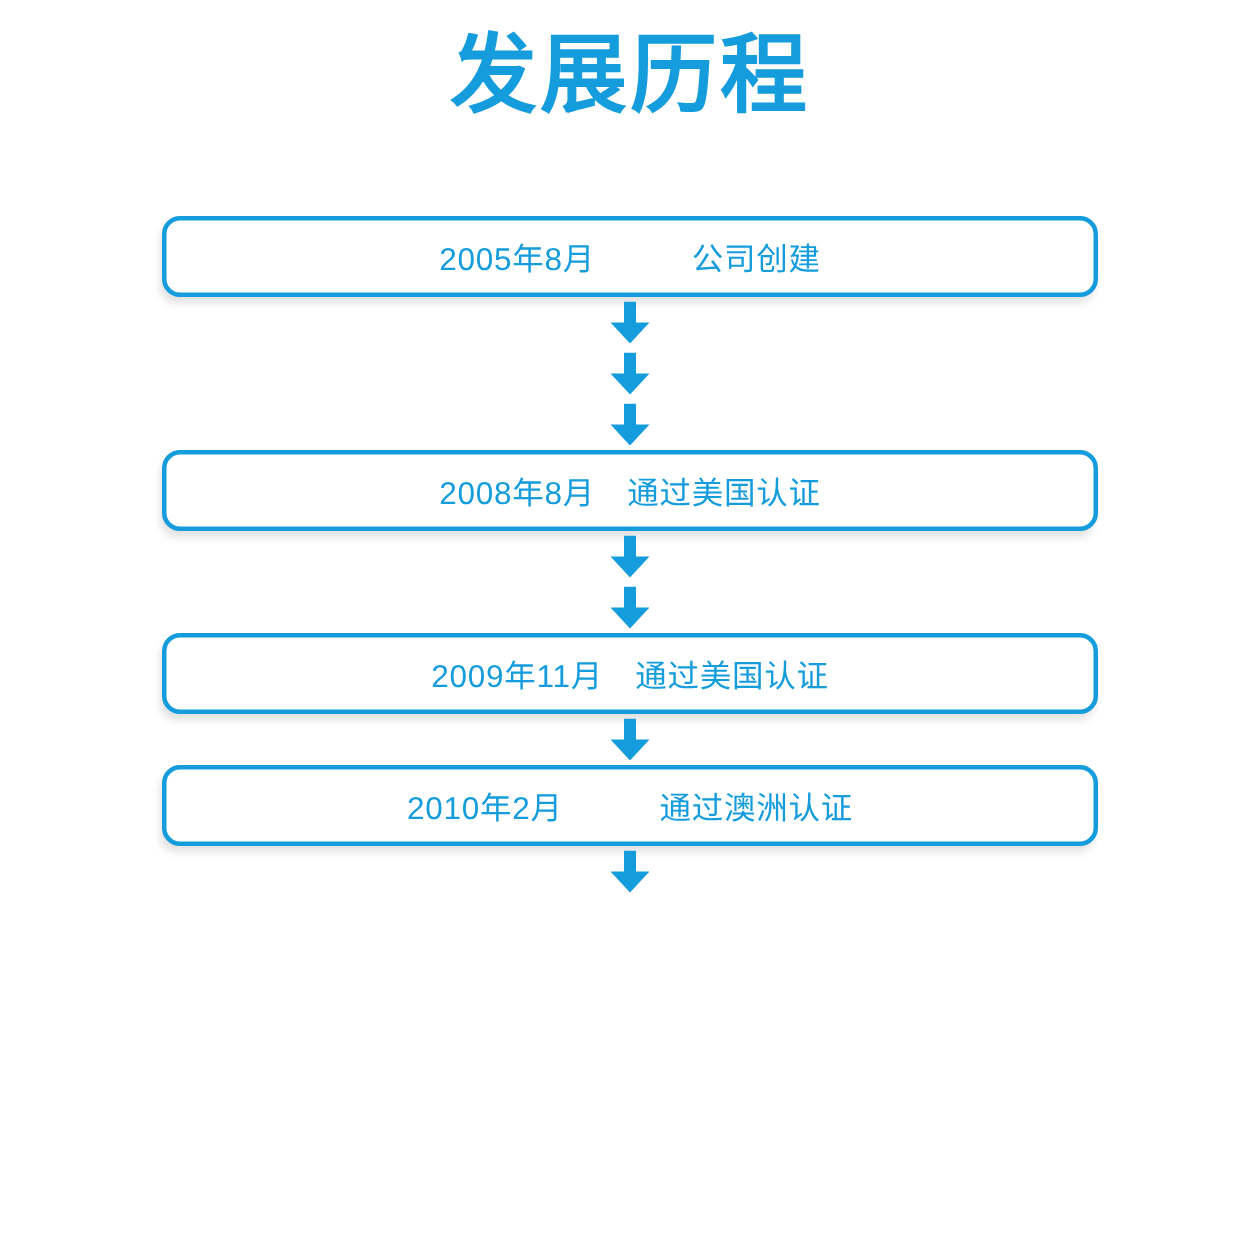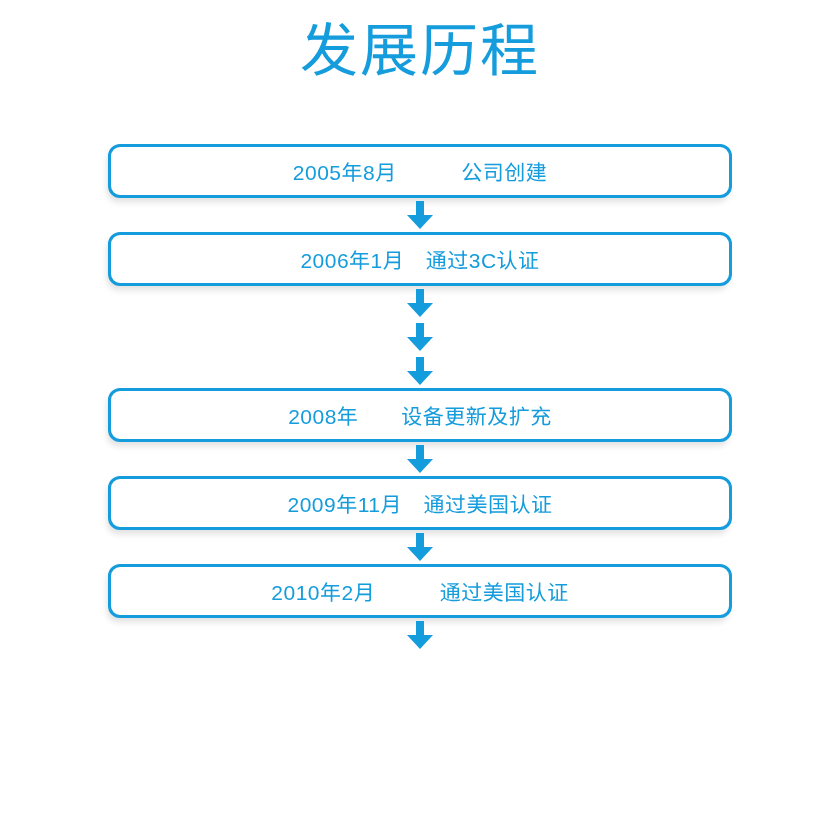--- a/index.html
+++ b/index.html
@@ -18,21 +18,21 @@
     width: 840px;
     height: 840px;
     background: var(--bg);
     overflow: hidden;
   }
   .page-title {
     margin-top: 18px;
     text-align: center;
     font-size: 58px;
     line-height: 66px;
-    font-weight: 400;
+    font-weight: 700;
     letter-spacing: 2px;
     color: var(--accent);
   }
   .timeline {
     margin-top: 60px;
     display: flex;
     flex-direction: column;
     align-items: center;
   }
   .milestone-box {
@@ -73,66 +73,63 @@
     <div class="milestone-box">
       <span class="milestone-text">2005年8月　　　公司创建</span>
     </div>
     <div class="arrow">
       <svg width="26" height="28" viewBox="0 0 26 28" aria-hidden="true">
         <rect x="9" y="0" width="8" height="15"></rect>
         <polygon points="0,14 26,14 13,28"></polygon>
       </svg>
     </div>
 
-    <div class="milestone-box">
-      <span class="milestone-text">2006年1月　通过3C认证</span>
-    </div>
-    <div class="arrow">
-      <svg width="26" height="28" viewBox="0 0 26 28" aria-hidden="true">
-        <rect x="9" y="0" width="8" height="15"></rect>
-        <polygon points="0,14 26,14 13,28"></polygon>
-      </svg>
-    </div>
-
     <div class="arrow">
       <svg width="26" height="28" viewBox="0 0 26 28" aria-hidden="true">
         <rect x="9" y="0" width="8" height="15"></rect>
         <polygon points="0,14 26,14 13,28"></polygon>
       </svg>
     </div>
 
     <div class="arrow">
       <svg width="26" height="28" viewBox="0 0 26 28" aria-hidden="true">
         <rect x="9" y="0" width="8" height="15"></rect>
         <polygon points="0,14 26,14 13,28"></polygon>
       </svg>
     </div>
 
     <div class="milestone-box">
-      <span class="milestone-text">2008年　　设备更新及扩充</span>
+      <span class="milestone-text">2008年8月　通过美国认证</span>
     </div>
+    <div class="arrow">
+      <svg width="26" height="28" viewBox="0 0 26 28" aria-hidden="true">
+        <rect x="9" y="0" width="8" height="15"></rect>
+        <polygon points="0,14 26,14 13,28"></polygon>
+      </svg>
+    </div>
+
     <div class="arrow">
       <svg width="26" height="28" viewBox="0 0 26 28" aria-hidden="true">
         <rect x="9" y="0" width="8" height="15"></rect>
         <polygon points="0,14 26,14 13,28"></polygon>
       </svg>
     </div>
 
     <div class="milestone-box">
       <span class="milestone-text">2009年11月　通过美国认证</span>
     </div>
     <div class="arrow">
       <svg width="26" height="28" viewBox="0 0 26 28" aria-hidden="true">
         <rect x="9" y="0" width="8" height="15"></rect>
         <polygon points="0,14 26,14 13,28"></polygon>
       </svg>
     </div>
 
     <div class="milestone-box">
-      <span class="milestone-text">2010年2月　　　通过美国认证</span>
+      <span class="milestone-text">2010年2月　　　通过澳洲认证</span>
     </div>
     <div class="arrow">
       <svg width="26" height="28" viewBox="0 0 26 28" aria-hidden="true">
         <rect x="9" y="0" width="8" height="15"></rect>
         <polygon points="0,14 26,14 13,28"></polygon>
       </svg>
     </div>
 
 
   </div>

